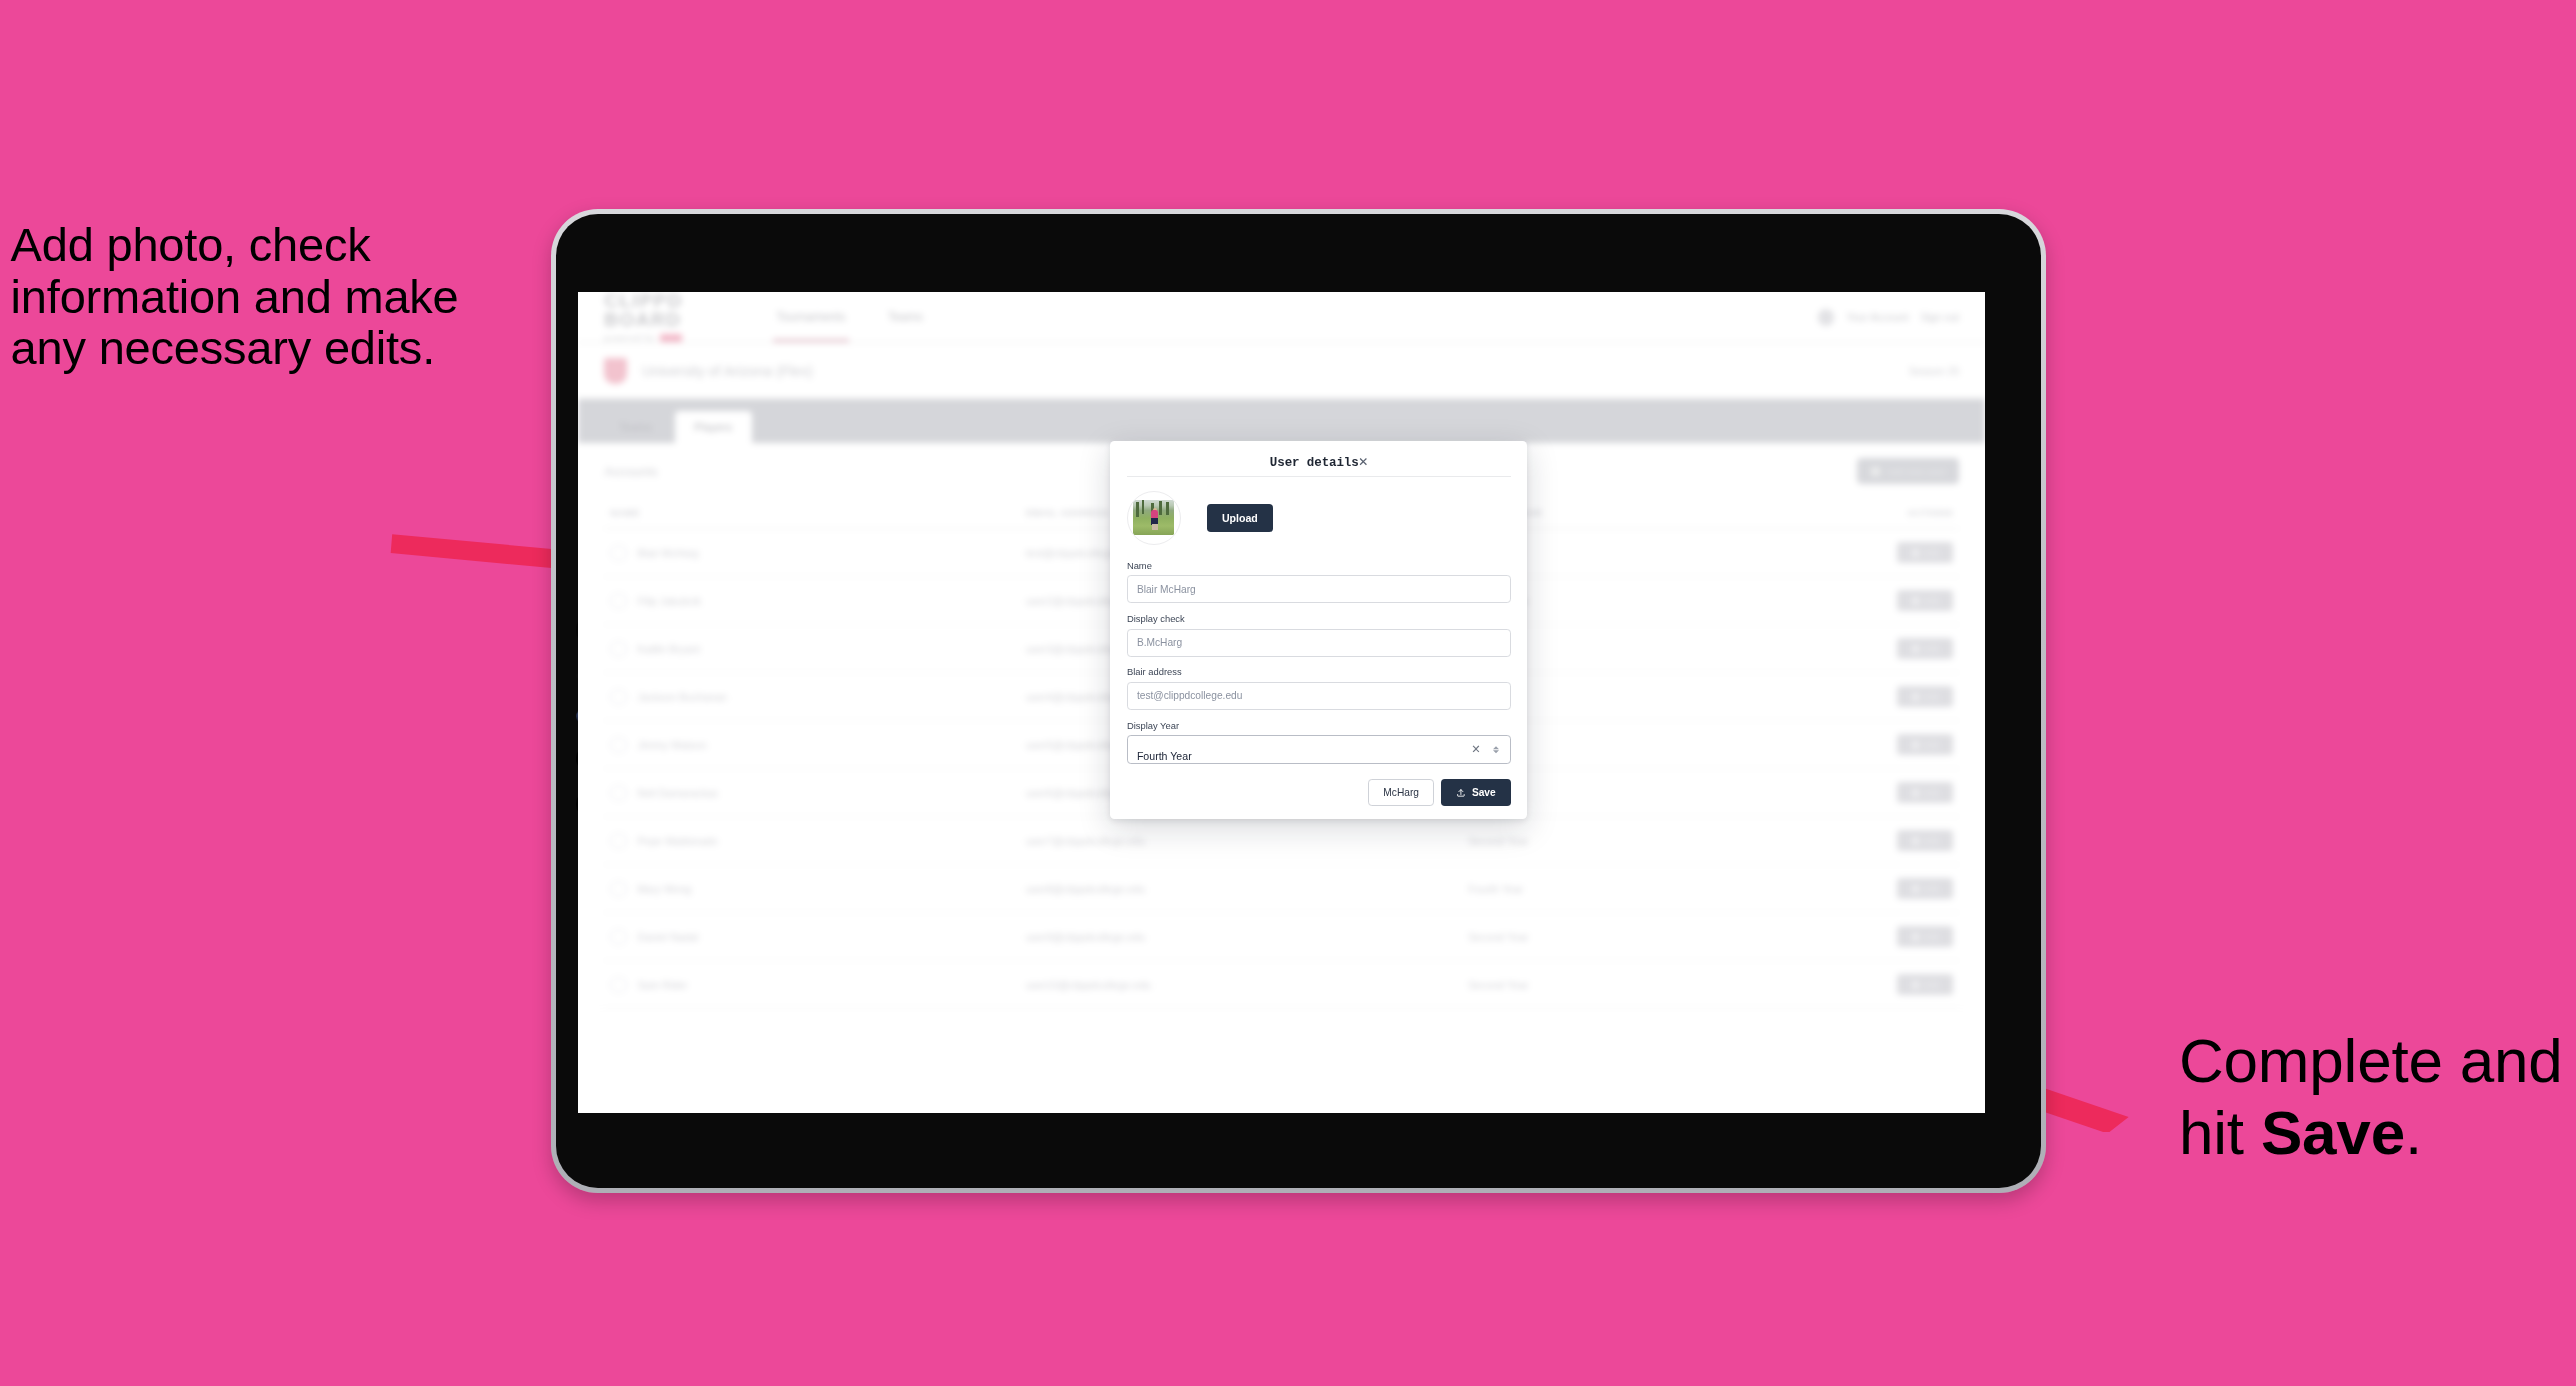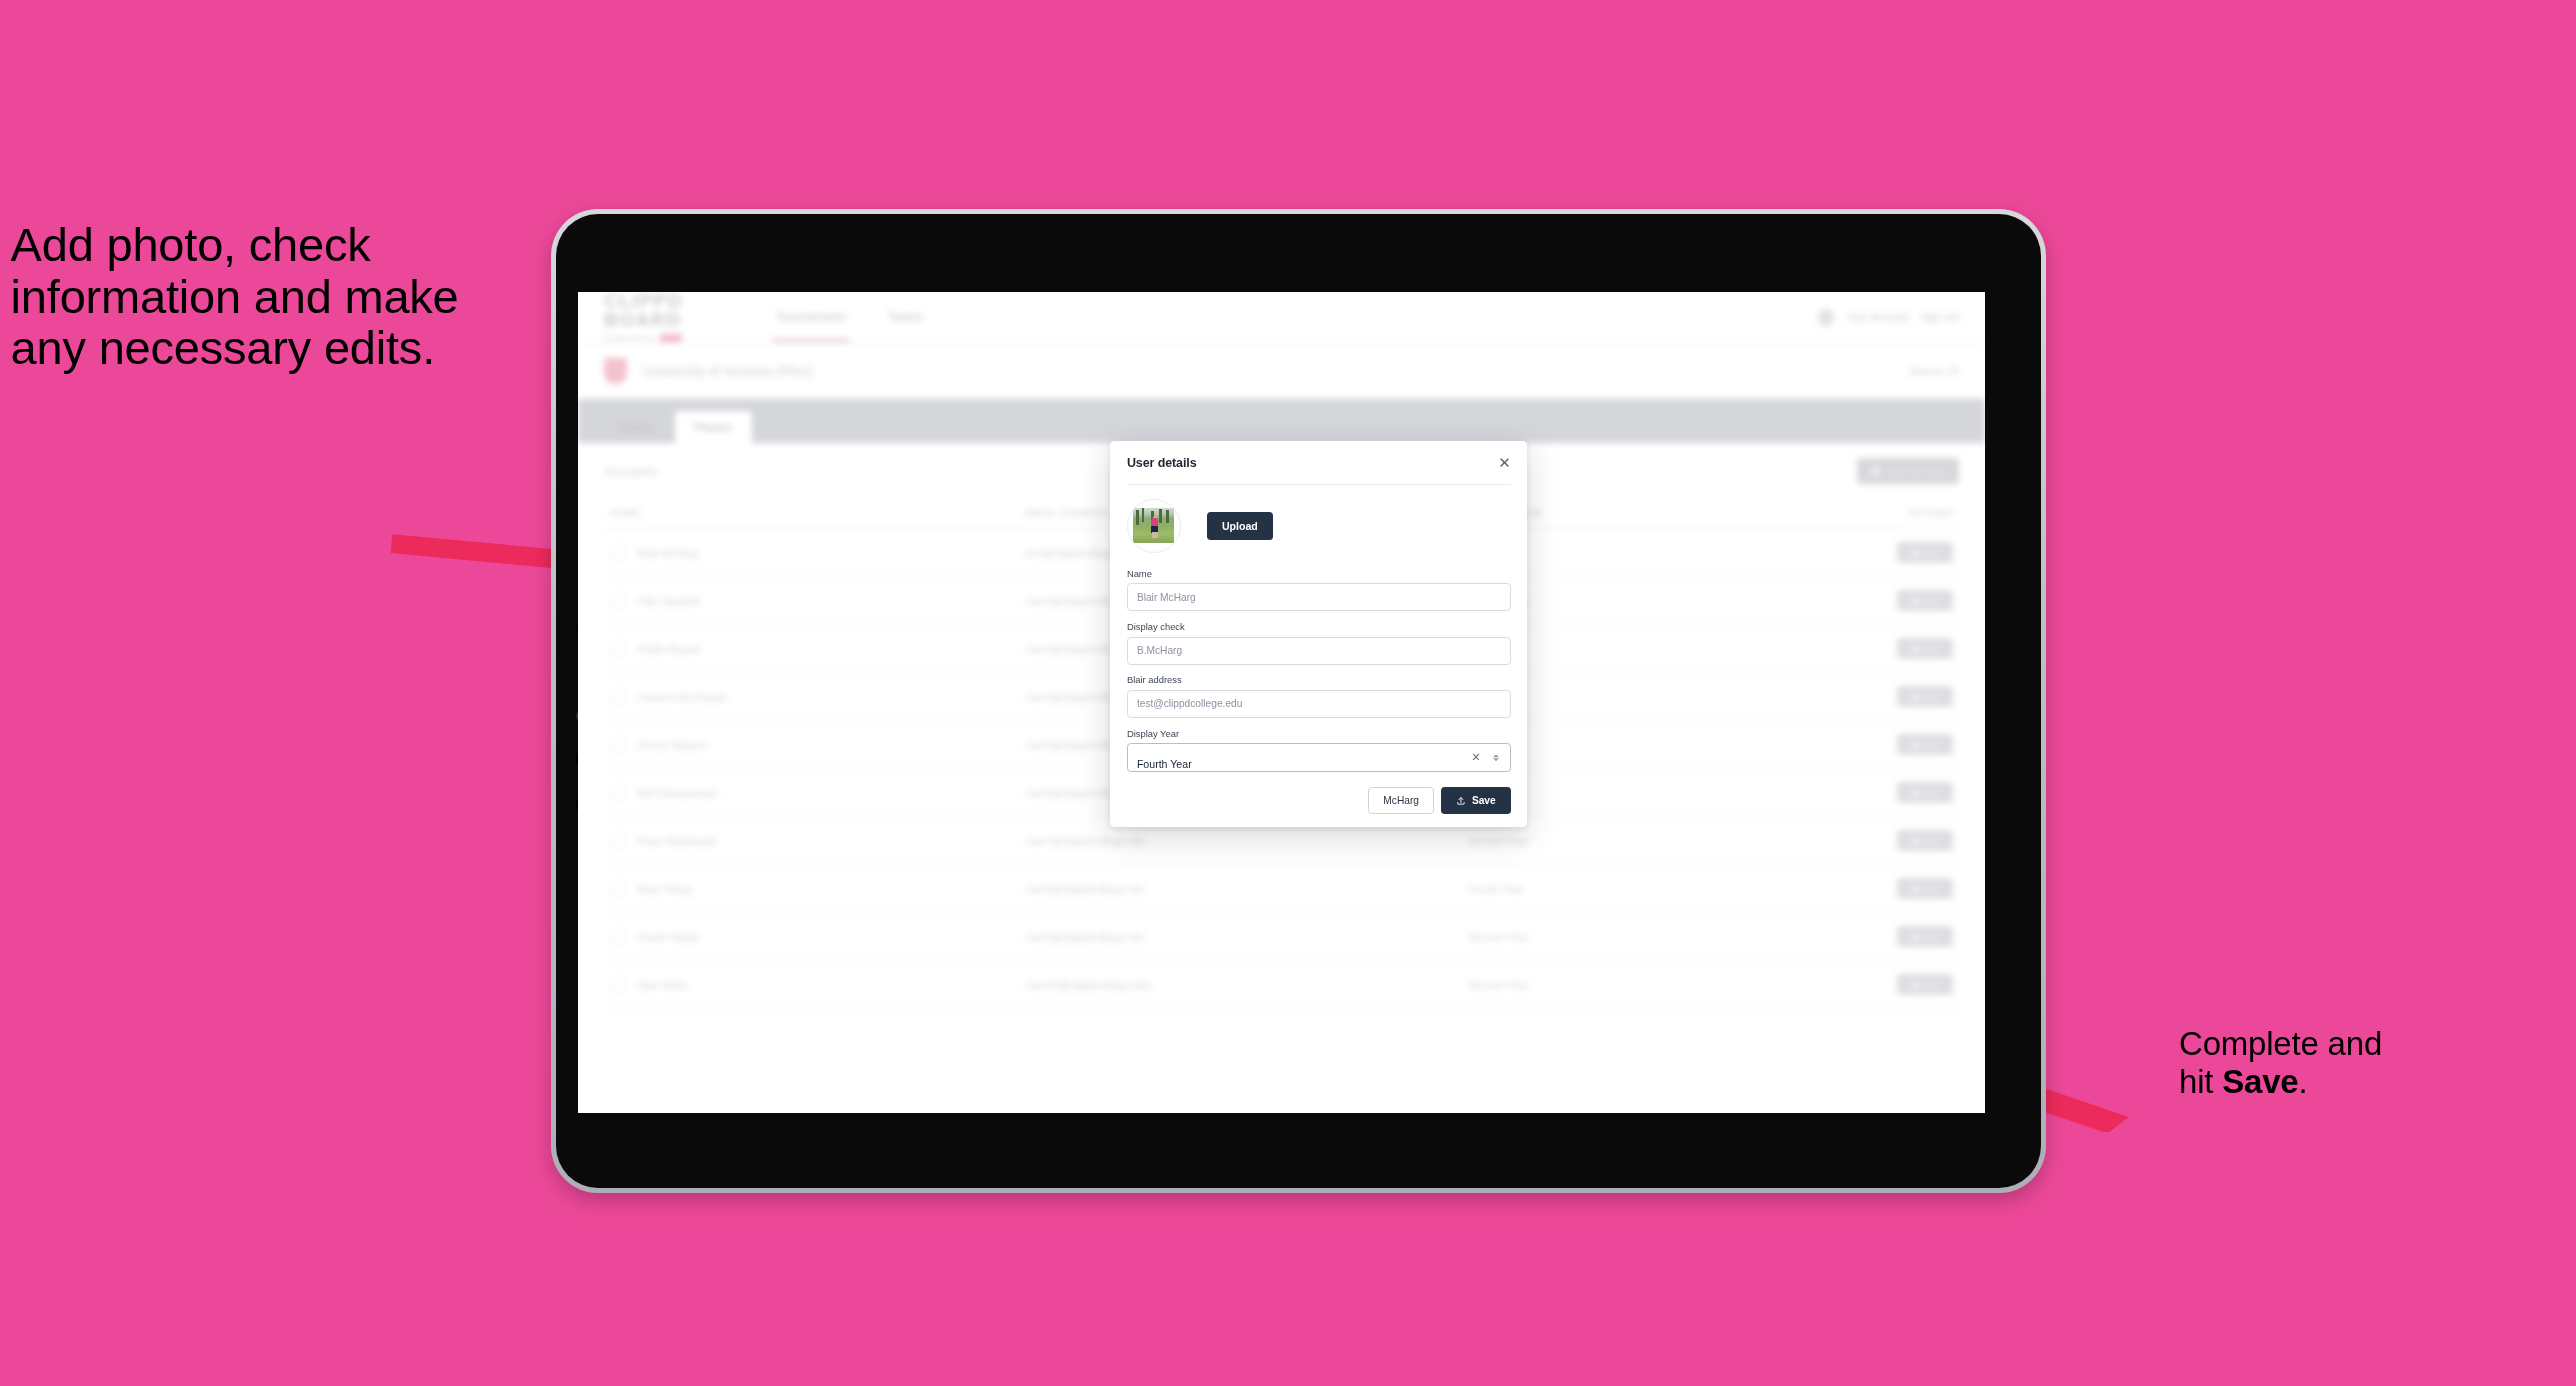--- a/index.html
+++ b/index.html
@@ -19,21 +19,21 @@
     font-family: "Liberation Sans", sans-serif;
     font-weight: 400;
     letter-spacing: -0.2px;
   }
   #anno-left {
     left: 10.6px; top: 219px; width: 498px;
     font-size: 47px; line-height: 1.10;
   }
   #anno-right {
     left: 2179px; top: 1025px; width: 393px;
-    font-size: 33px; line-height: 1.16;
+    font-size: 62px; line-height: 1.16;
   }
   #anno-right .bold { font-weight: 700; }
 
   
   .arrow-svg { position: absolute; pointer-events: none; }
   #arrow-left-svg  { left: 377px;  top: 498px;  width: 725px; height: 151px; }
   #arrow-right-svg { left: 1480px; top: 853px; width: 679px; height: 279px; }
 
   
   #tablet {
@@ -159,22 +159,22 @@
   #modal {
     position:absolute;
     left: 532px; top: 149px;
     width: 417px;
     background:#fff;
     border-radius: 4.5px;
     box-shadow: 0 9px 32px rgba(20,25,40,0.17), 0 1.5px 6px rgba(20,25,40,0.10);
     padding: 15px 16.6px 13.6px 16.6px;
   }
   #modal-head {
-    display:flex; align-items:flex-start; justify-content:space-between;
-    padding-bottom: 14px; border-bottom: 0.8px solid #e9eaec;
+    display:flex; align-items:flex-start; justify-content:center;
+    padding-bottom: 6px; border-bottom: 0.8px solid #e9eaec; font-family: Liberation Mono, monospace;
   }
   #modal-title { font-size: 12.5px; font-weight: 700; color:#1f2633; letter-spacing:-0.1px; }
   #modal-close {
     font-size: 15px; line-height: 1; color:#5a6271; cursor:pointer;
     font-weight:300; margin-top:-1.5px;
   }
   #avatar-row { display:flex; align-items:center; gap: 26px; margin: 13.6px 0 15px 0; }
   #avatar-ring {
     width: 54px; height:54px; border-radius:50%;
     border: 1.1px solid #ececee; display:flex; align-items:center; justify-content:center;

